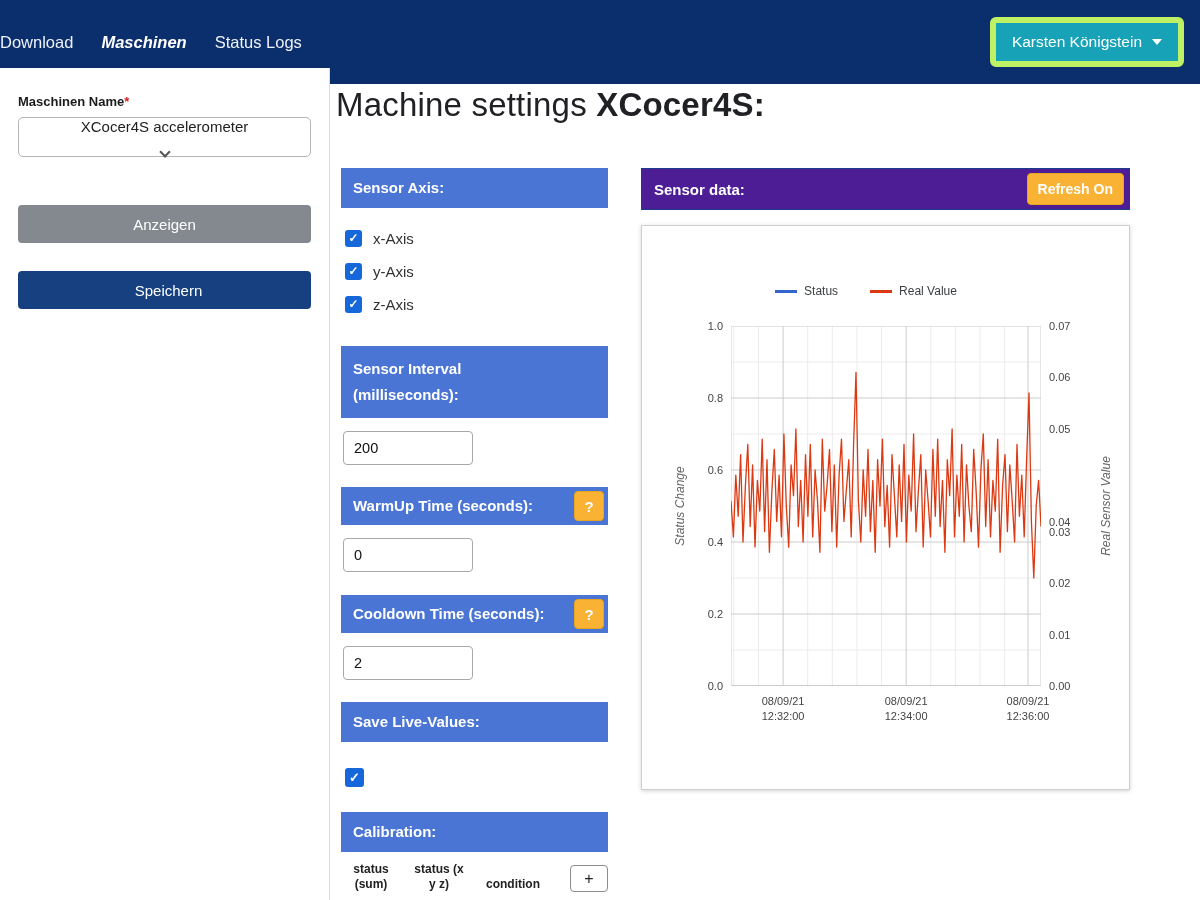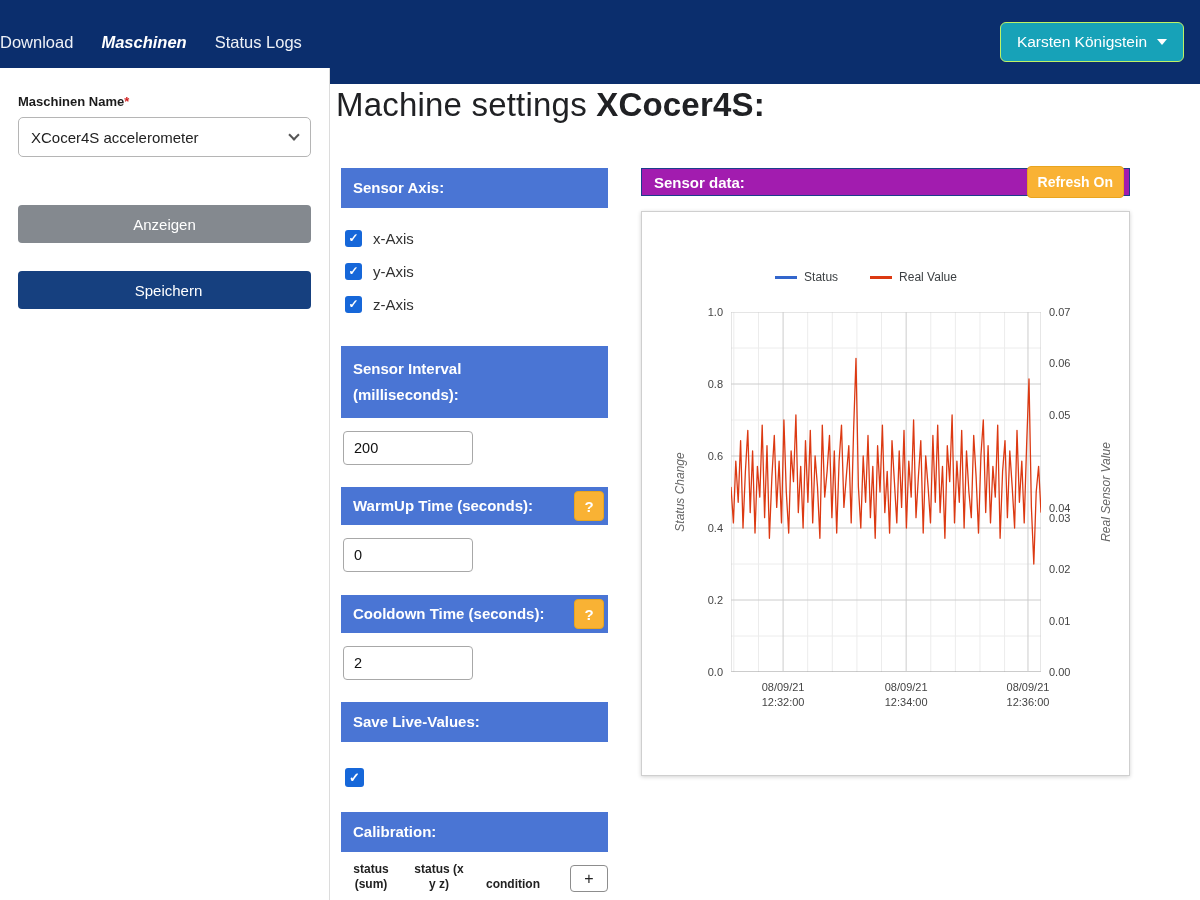--- a/index.html
+++ b/index.html
@@ -11,40 +11,40 @@
 
   
   .navbar {
     position:absolute; top:0; left:0; width:1200px; height:84px;
     background:#0b2e6d; display:flex; align-items:center;
     justify-content:space-between; padding-right:16px; gap:25px;
   }
   .nav-link { color:#eef1f7; font-size:16.5px; cursor:pointer; }
   .nav-link.active { color:#ffffff; font-weight:bold; font-style:italic; }
   .user-btn {
-    background:#17a2b8; border:1px solid #bef264; color:#fff;
+    background:#17a2b8; border:6px solid #bef264; color:#fff;
     font-size:15.5px; padding:10px 16px; border-radius:6px;
     display:flex; align-items:center; gap:10px; cursor:pointer;
     font-family:"Liberation Sans", sans-serif;
   }
   .caret-down { width:0; height:0; border-left:5px solid transparent;
     border-right:5px solid transparent; border-top:6px solid #ffffff; }
 
   
   .sidebar {
     position:absolute; top:68px; left:0; width:330px; bottom:0;
     background:#fff; border-right:1px solid #dcdcdc; padding:26px 18px;
   }
   .field-label { font-size:13px; font-weight:bold; color:#1b1b1b; }
   .req-mark { color:#d21f1f; }
   .select-box {
     margin-top:8px; width:100%; height:40px; border:1px solid #b5b5b5;
     border-radius:5px; padding:0 12px; display:flex; align-items:center;
     justify-content:space-between; font-size:15px; color:#222;
-    background:#fff; cursor:pointer;
+    background:#fff; cursor:pointer;flex-direction:column;
   }
   .chevron-down { width:8px; height:8px; border-right:2px solid #555;
     border-bottom:2px solid #555; transform:rotate(45deg); margin-top:-4px; }
   .side-btn {
     margin-top:24px; width:100%; height:38px; border:none; border-radius:4px;
     color:#fff; font-size:15px; cursor:pointer;
     font-family:"Liberation Sans", sans-serif;
   }
   .btn-gray { background:#84898f;margin-top:48px; }
   .btn-navy { background:#16407f; margin-top:28px;padding-left:8px; }
@@ -99,21 +99,21 @@
   .calib-col.c3 { width:64px; }
   .add-btn {
     margin-left:auto; width:38px; height:27px; background:#fff;
     border:1px solid #8d8d8d; border-radius:4px; font-size:16px; color:#222;
     cursor:pointer; font-family:"Liberation Sans", sans-serif; line-height:1;
   }
 
   
   .chart-panel { position:absolute; left:641px; top:168px; width:489px; }
   .panel-hdr {
-    background:#a21caf; border:1px solid #1b3e8c; height:28px;
+    background:#4c1d95; border:1px solid #1b3e8c; height:42px;
     display:flex; align-items:center; justify-content:space-between;
     padding:0 5px 0 12px; color:#fff; font-weight:bold; font-size:15px;
   }
   .refresh-btn {
     background:#f9b234; border:1px solid #e8a51f; color:#fff;
     font-weight:bold; font-size:14px; padding:7px 10px; border-radius:4px;
     cursor:pointer; font-family:"Liberation Sans", sans-serif;
   }
   .chart-box {
     margin-top:15px; height:565px; background:#fff;

